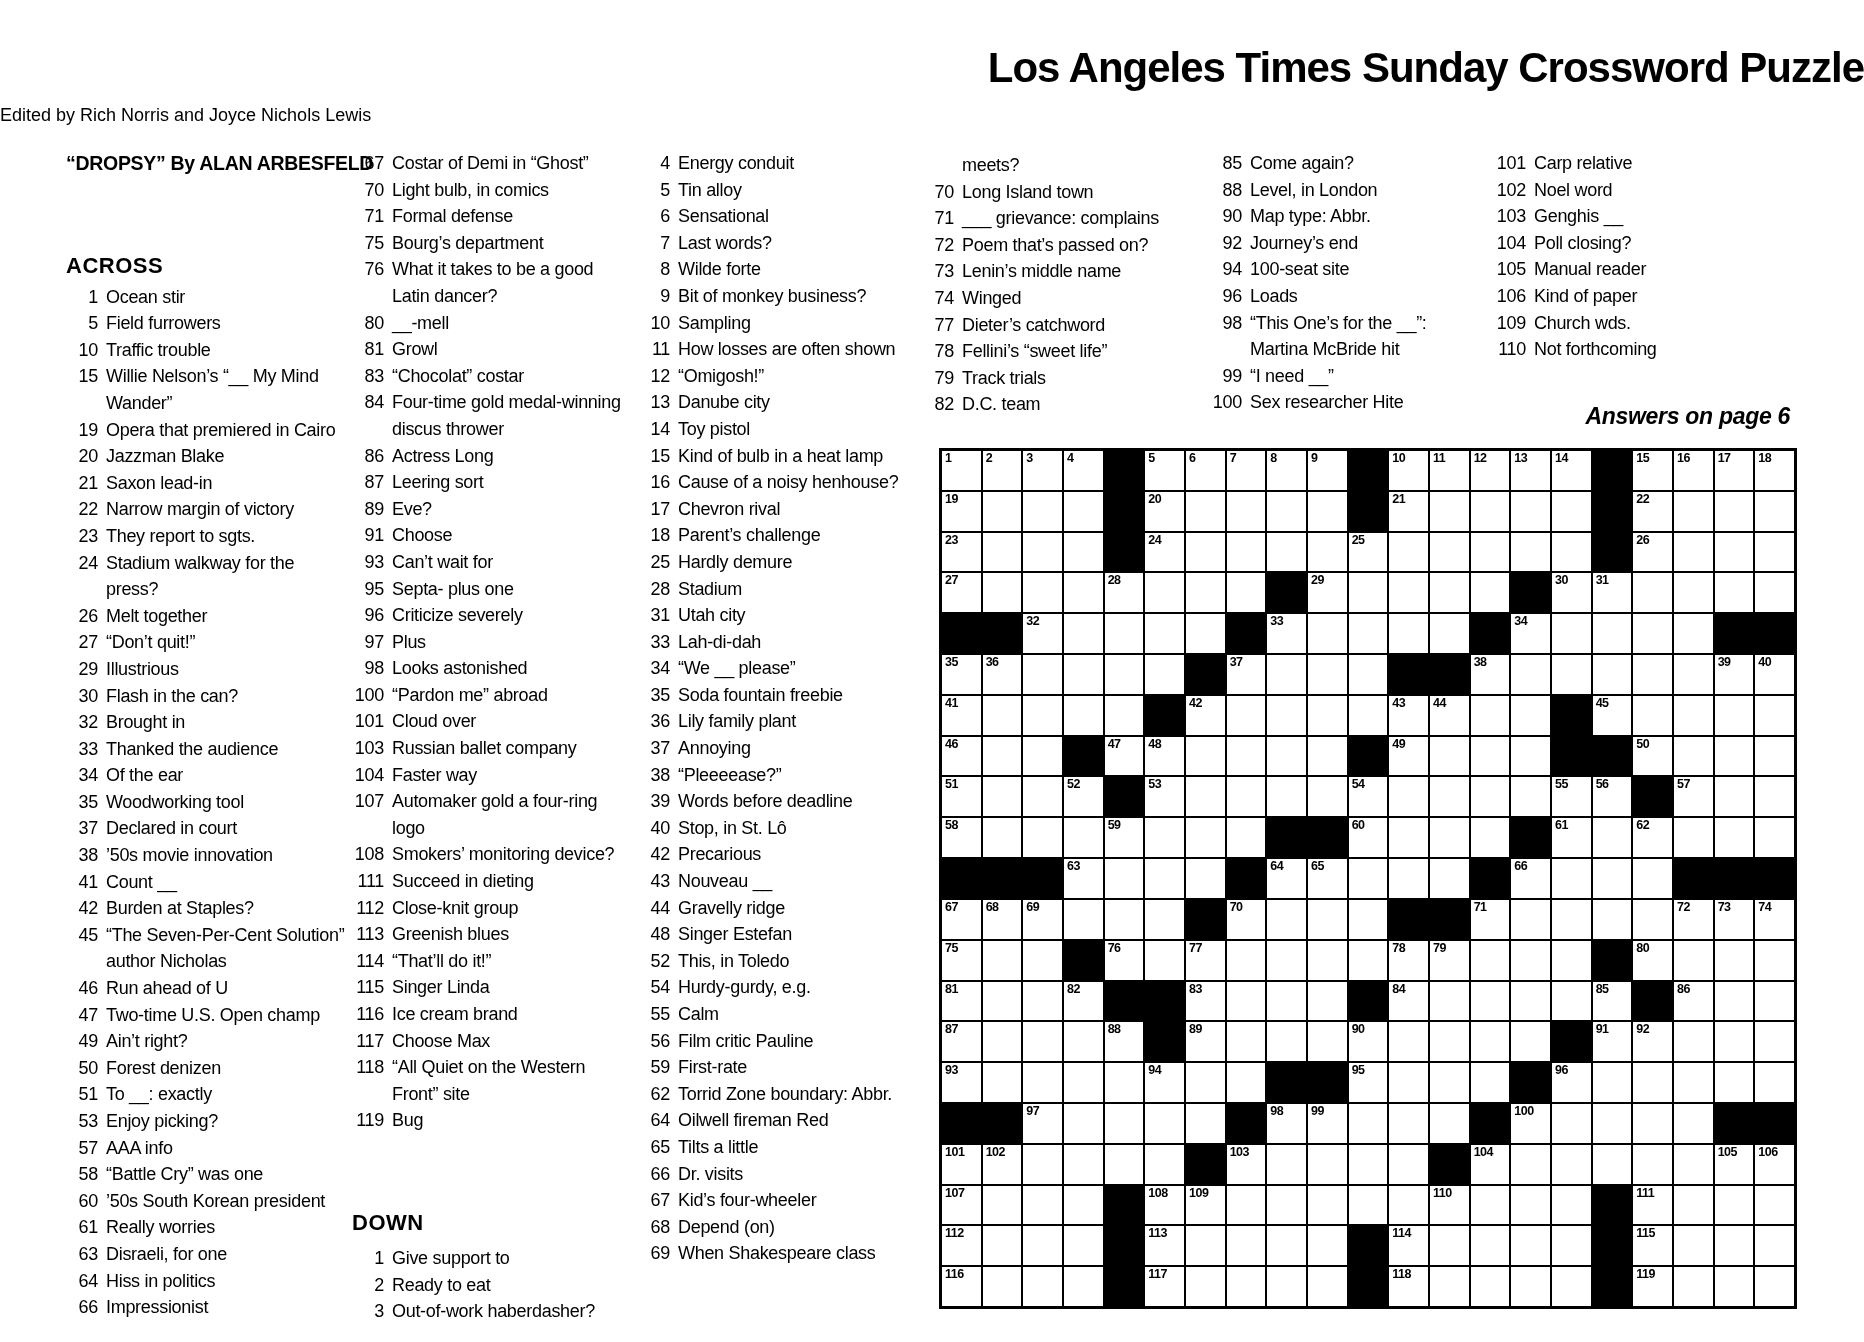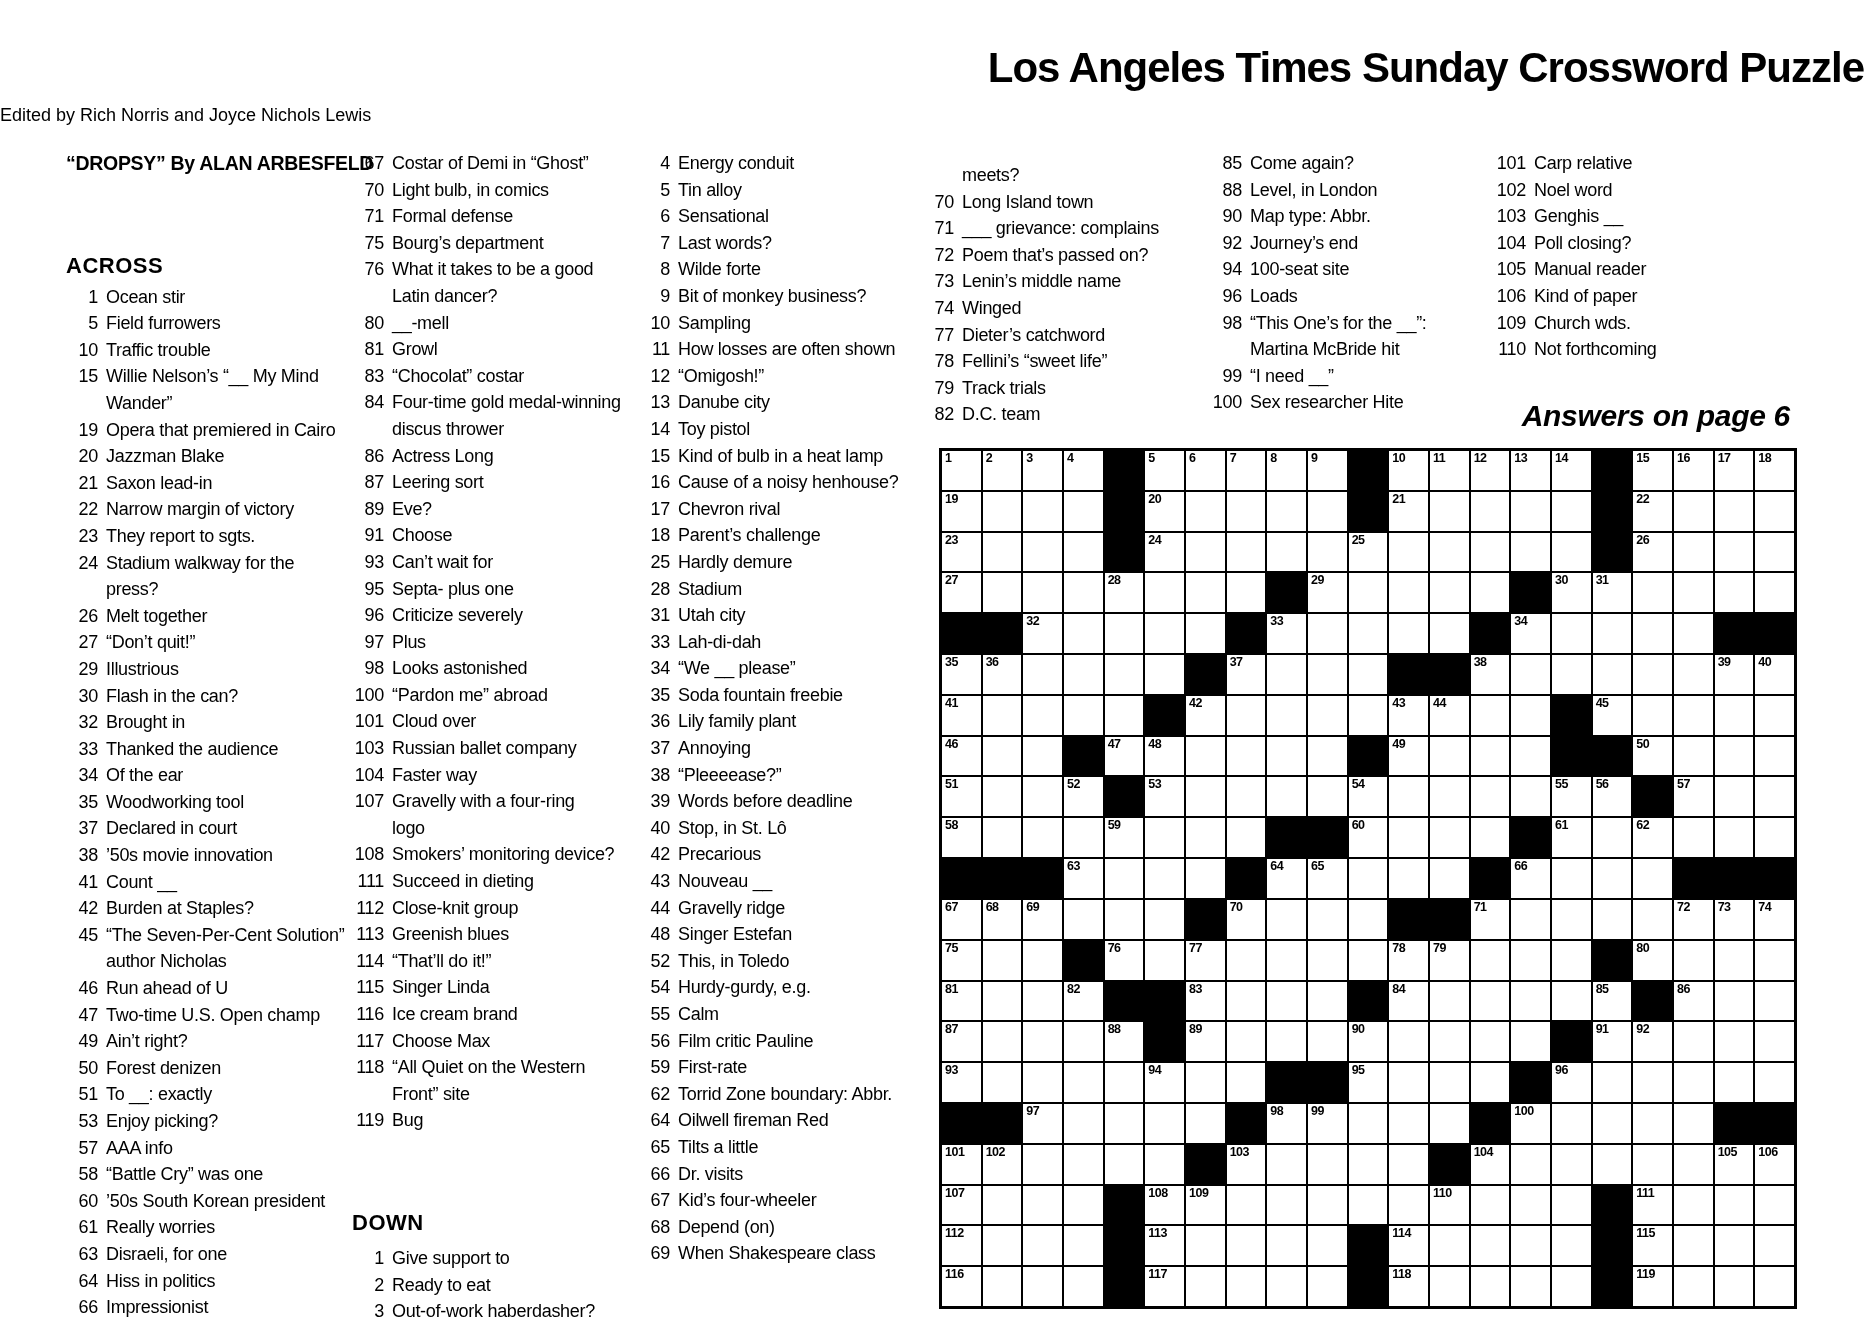--- a/index.html
+++ b/index.html
@@ -9,21 +9,21 @@
          font-size:42px;font-weight:bold;letter-spacing:-1px;line-height:48px;}
   .subtitle{position:absolute;top:104px;left:0;width:100%;text-align:left;
             font-size:18px;line-height:22px;}
   .clue-col{position:absolute;font-size:18px;line-height:26.6px;letter-spacing:-0.3px;}
   .byline{font-weight:bold;font-size:19.5px;white-space:nowrap;}
   .sechead{font-weight:bold;font-size:22px;line-height:28px;letter-spacing:0.5px;margin-top:45px;}
   .clue{position:relative;padding-left:40px;}
   .cn{position:absolute;left:0;top:0;width:32px;text-align:right;}
   .cl{white-space:nowrap;}
   .contline{padding-left:40px;white-space:nowrap;}
-  .note{font-weight:bold;font-style:italic;font-size:30px;text-align:right;padding-right:14px;}
+  .note{font-weight:bold;font-style:italic;font-size:23px;text-align:right;padding-right:14px;}
   .grid{position:absolute;left:939px;top:448px;width:858px;height:861px;box-sizing:border-box;
         background:#000;padding:3px;display:grid;gap:2px;
         grid-template-columns:repeat(21,1fr);grid-template-rows:repeat(21,1fr);}
   .c{background:#fff;position:relative;}
   .c.b{background:#000;}
   .num{position:absolute;top:0px;left:3px;font-size:12.5px;font-weight:bold;
        letter-spacing:-0.5px;line-height:15px;}
 </style>
 </head>
 <body>
@@ -271,21 +271,21 @@
         <div class="clue">
           <span class="cn">103</span>
           <div class="cl">Russian ballet company</div>
         </div>
         <div class="clue">
           <span class="cn">104</span>
           <div class="cl">Faster way</div>
         </div>
         <div class="clue">
           <span class="cn">107</span>
-          <div class="cl">Gravelly with a four-ring</div>
+          <div class="cl">Automaker gold a four-ring</div>
           <div class="cl">logo</div>
         </div>
         <div class="clue">
           <span class="cn">108</span>
           <div class="cl">Smokers’ monitoring device?</div>
         </div>
         <div class="clue">
           <span class="cn">111</span>
           <div class="cl">Succeed in dieting</div>
         </div>
@@ -501,21 +501,21 @@
         </div>
         <div class="clue">
           <span class="cn">68</span>
           <div class="cl">Depend (on)</div>
         </div>
         <div class="clue">
           <span class="cn">69</span>
           <div class="cl">When Shakespeare class</div>
         </div>
       </div>
-      <div class="clue-col" style="left: 922px; top: 162px; width: 286px;">
+      <div class="clue-col" style="left: 922px; top: 152px; width: 286px;">
         <div>
           <div class="contline">meets?</div>
         </div>
         <div class="clue">
           <span class="cn">70</span>
           <div class="cl">Long Island town</div>
         </div>
         <div class="clue">
           <span class="cn">71</span>
           <div class="cl">___ grievance: complains</div>

